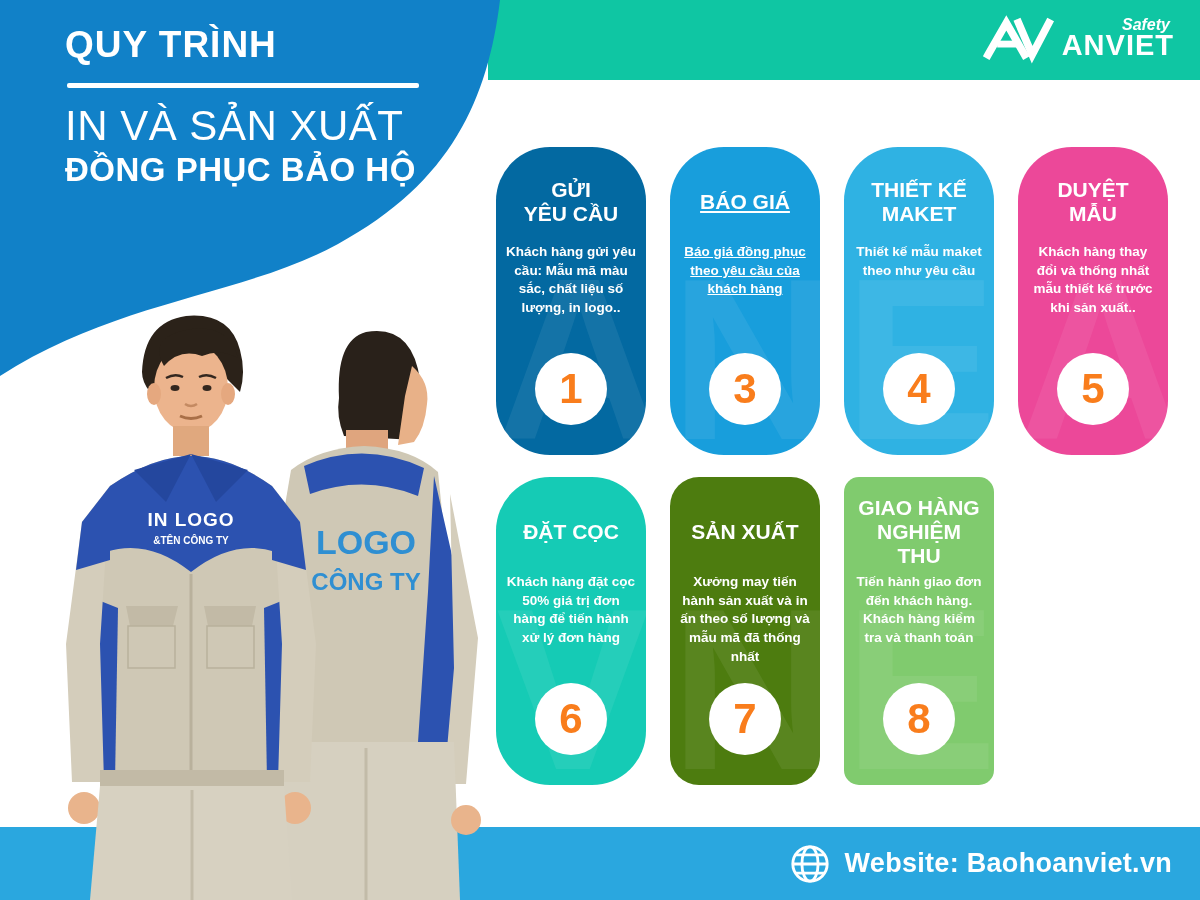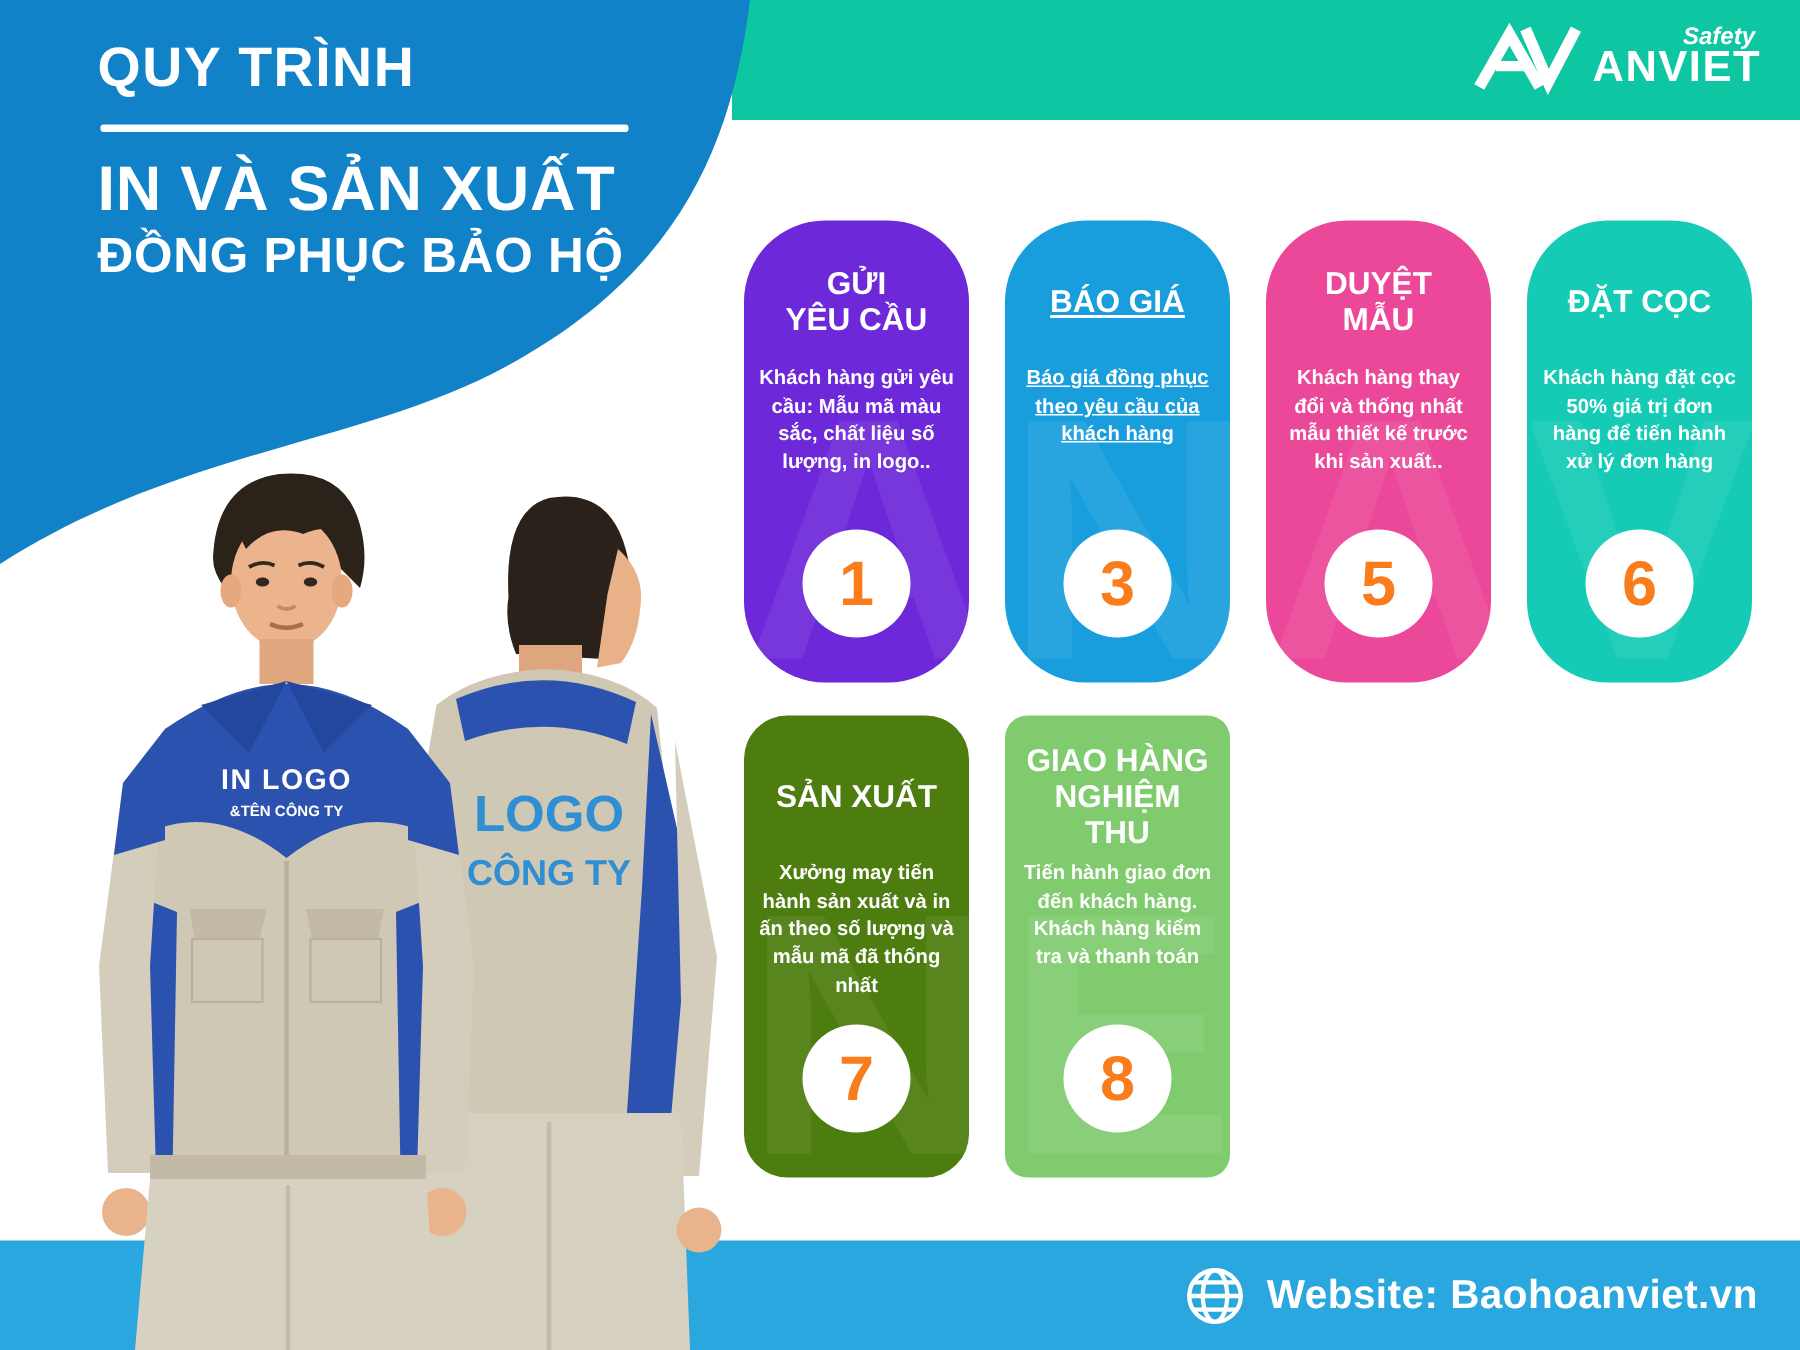--- a/index.html
+++ b/index.html
@@ -11,21 +11,21 @@
   
   .teal-band { position:absolute; left:488px; right:0; top:0; height:80px; background:#0FC6A3; }
 
   
   .blue-blob { position:absolute; left:0; top:0; width:510px; height:385px; }
 
   
   .header { position:absolute; left:42px; top:24px; width:430px; color:#fff; z-index:3;margin-left:23px; }
   .kicker { font-size:37px; font-weight:bold; letter-spacing:1px; }
   .divider { width:352px; height:5px; background:#fff; margin:17px 0 16px 2px; border-radius:2px; }
-  .title1 { font-size:42px; font-weight:700; letter-spacing:.5px; line-height:1.05; }
+  .title1 { font-size:42px; font-weight:400; letter-spacing:.5px; line-height:1.05; }
   .title2 { font-size:33px; font-weight:800; letter-spacing:.5px; line-height:1.15; margin-top:3px; }
 
   
   .logo { position:absolute; top:12px; right:26px; display:flex; align-items:center; color:#fff; z-index:3; }
   .logo-text { display:flex; flex-direction:column; align-items:flex-end; margin-left:4px; }
   .logo-tagline { font-style:italic; font-size:16px; font-weight:bold; margin-right:4px; }
   .logo-name { font-size:29px; font-weight:800; letter-spacing:1px; margin-top:-3px; line-height:1; }
 
   
   .grid { position:absolute; left:496px; top:147px; display:grid;
@@ -141,40 +141,51 @@
       <path d="M177,266 L177,462" stroke="#b9b19c" stroke-width="3" fill="none"></path>
       <rect x="86" y="462" width="184" height="16" fill="#c2baa6"></rect>
       <path d="M86,478 L270,478 L278,592 L76,592 Z" fill="#d7d1c1"></path>
       <path d="M178,482 L178,592" stroke="#c2bba8" stroke-width="3" fill="none"></path>
       <text x="177" y="218" text-anchor="middle" font-size="19" font-weight="bold" letter-spacing="1" fill="#ffffff">IN LOGO</text>
       <text x="177" y="236" text-anchor="middle" font-size="10" font-weight="bold" fill="#ffffff">&amp;TÊN CÔNG TY</text>
     </g>
   </svg>
 
   <main class="grid">
-    <section class="card" style="background: #6d28d9;">
+    <section class="card" style="background: #0369a1;">
       <div class="wm">A</div>
       <h3>
           <span class="t-line">GỬI</span>
           <span class="t-line">YÊU CẦU</span>
         </h3>
       <p>Khách hàng gửi yêu cầu: Mẫu mã màu sắc, chất liệu số lượng, in logo..</p>
       <div class="num">
           <span>1</span>
         </div>
     </section>
     <section class="card" style="background: rgb(24, 158, 220); text-decoration: underline;">
       <div class="wm">N</div>
       <h3>
           <span class="t-line">BÁO GIÁ</span>
           <span class="t-line"></span>
         </h3>
       <p>Báo giá đồng phục theo yêu cầu của khách hàng</p>
       <div class="num">
           <span>3</span>
+        </div>
+    </section>
+    <section class="card" style="background: rgb(47, 178, 227);">
+      <div class="wm">ET</div>
+      <h3>
+          <span class="t-line">THIẾT KẾ</span>
+          <span class="t-line">MAKET</span>
+        </h3>
+      <p>Thiết kế mẫu maket theo như yêu cầu</p>
+      <div class="num">
+          <span>4</span>
         </div>
     </section>
     <section class="card" style="background: #ec4899;">
       <div class="wm">A</div>
       <h3>
           <span class="t-line">DUYỆT</span>
           <span class="t-line">MẪU</span>
         </h3>
       <p>Khách hàng thay đổi và thống nhất mẫu thiết kế trước khi sản xuất..</p>
       <div class="num">

